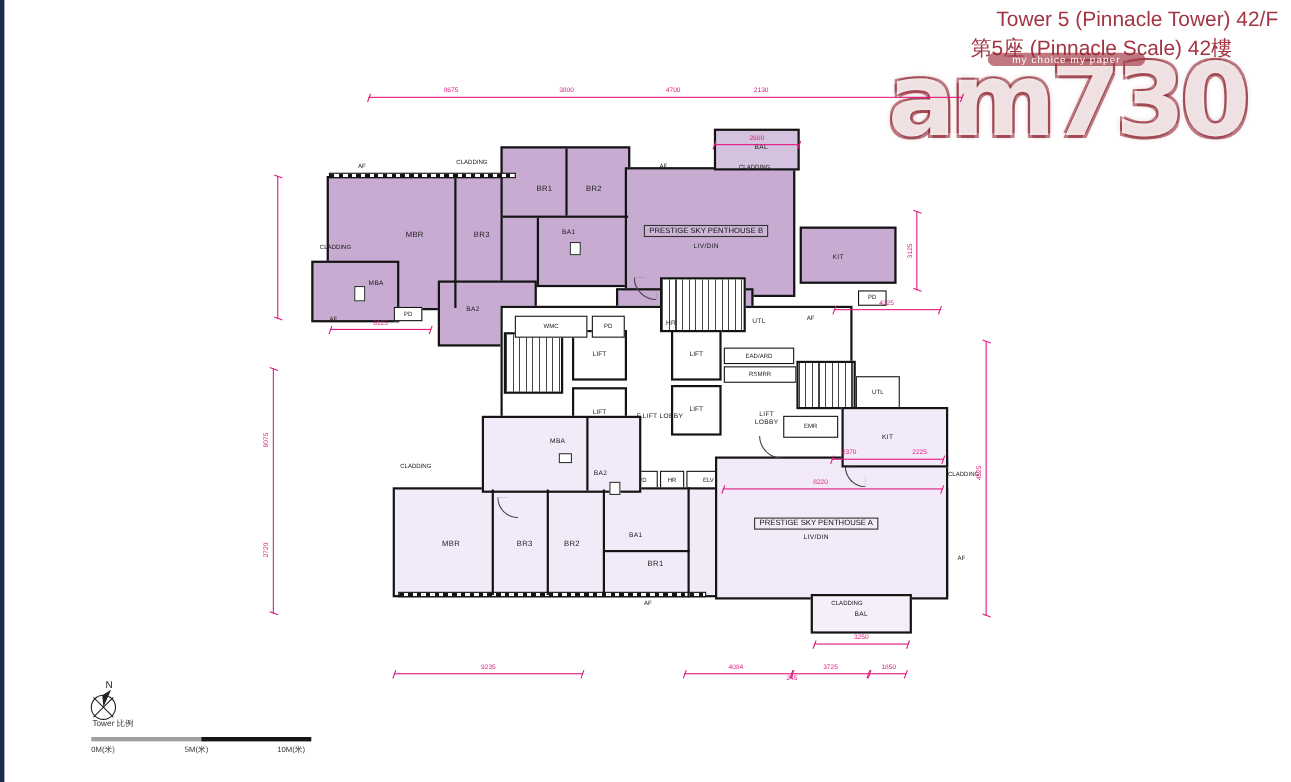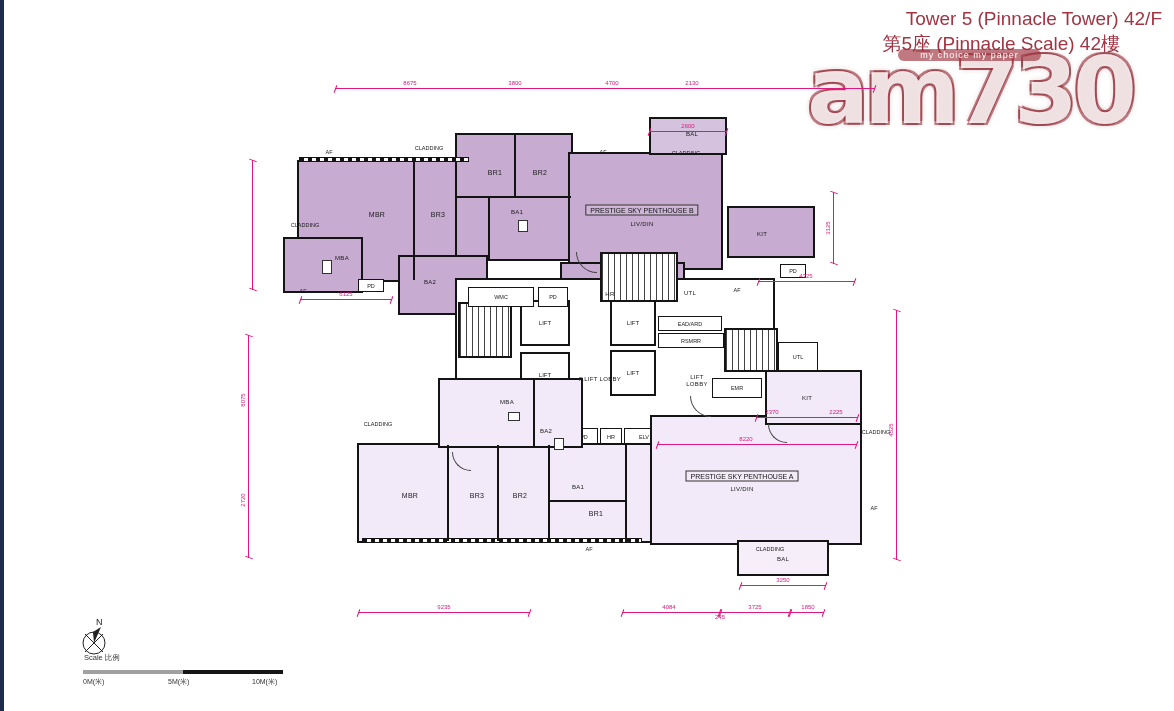--- a/index.html
+++ b/index.html
@@ -240,18 +240,18 @@
 <div class="dlabv" style="left:828px;top:228px;">3125</div>
 
 <svg class="abs" style="left:78px;top:616px;" width="34" height="42" viewBox="0 0 34 42">
   <text x="18" y="9" font-size="9" fill="#222">N</text>
   <circle cx="16" cy="27" r="11" fill="none" stroke="#222" stroke-width="1"></circle>
   <line x1="7" y1="36" x2="25" y2="18" stroke="#222" stroke-width="1"></line>
   <line x1="7" y1="18" x2="25" y2="36" stroke="#222" stroke-width="1"></line>
   <path d="M16 27 L23 11 L15 16 Z" fill="#222"></path>
 </svg>
 
-<div class="sc-label" style="left:84px;top:653px;">Scale 比例</div>
+<div class="sc-label" style="left:84px;top:653px;">Tower 比例</div>
 <div class="sc-seg" style="left:83px;top:670px;width:100px;background:#a0a0a0;"></div>
 <div class="sc-seg" style="left:183px;top:670px;width:100px;background:#151515;"></div>
 <div class="sc-label" style="left:83px;top:677px;font-size:7px;">0M(米)</div>
 <div class="sc-label" style="left:168px;top:677px;font-size:7px;">5M(米)</div>
 <div class="sc-label" style="left:252px;top:677px;font-size:7px;">10M(米)</div>
 
 </body></html>

